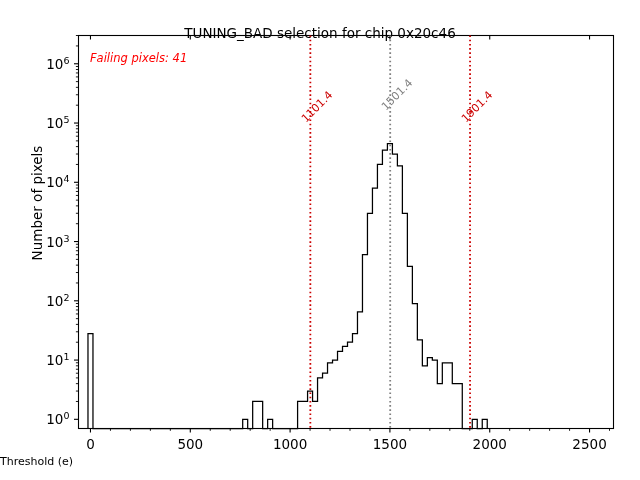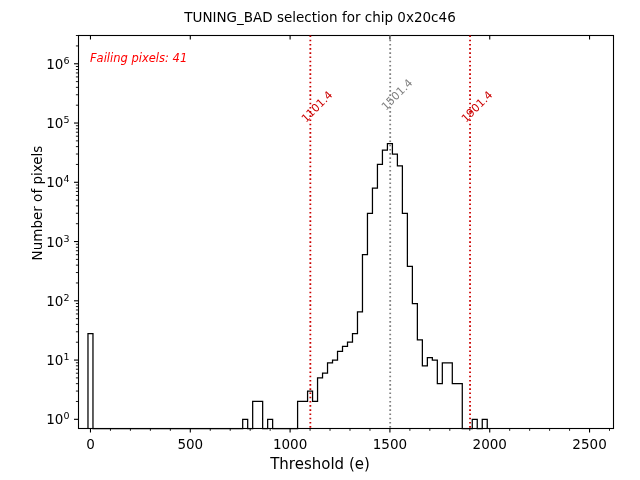--- a/index.html
+++ b/index.html
@@ -17,21 +17,21 @@
   #figure {
     position: absolute;
     left: 0; top: 0;
     width: 640px;
     height: 480px;
     background: #ffffff;
   }
   #plot-title {
     position: absolute;
     left: 0;
-    top: 9px;
+    top: 25px;
     width: 640px;
     text-align: center;
     font-size: 13.5px;
     color: #000000;
     letter-spacing: 0px;
   }
   #ylabel {
     position: absolute;
     left: -83px;
     top: 195px;
@@ -39,22 +39,21 @@
     text-align: center;
     font-size: 13.5px;
     color: #000000;
     transform: rotate(-90deg);
   }
   #xlabel {
     position: absolute;
     left: 0px;
     top: 455px;
     width: 640px;
-    text-align: center;
-    font-size: 15px;
+    font-size: 11px;
     color: #000000;
   }
   #canvas-wrap {
     position: absolute;
     left: 0; top: 0;
   }
   svg { display: block; }
   .annot-failing {
     position: absolute;
     left: 90px;

